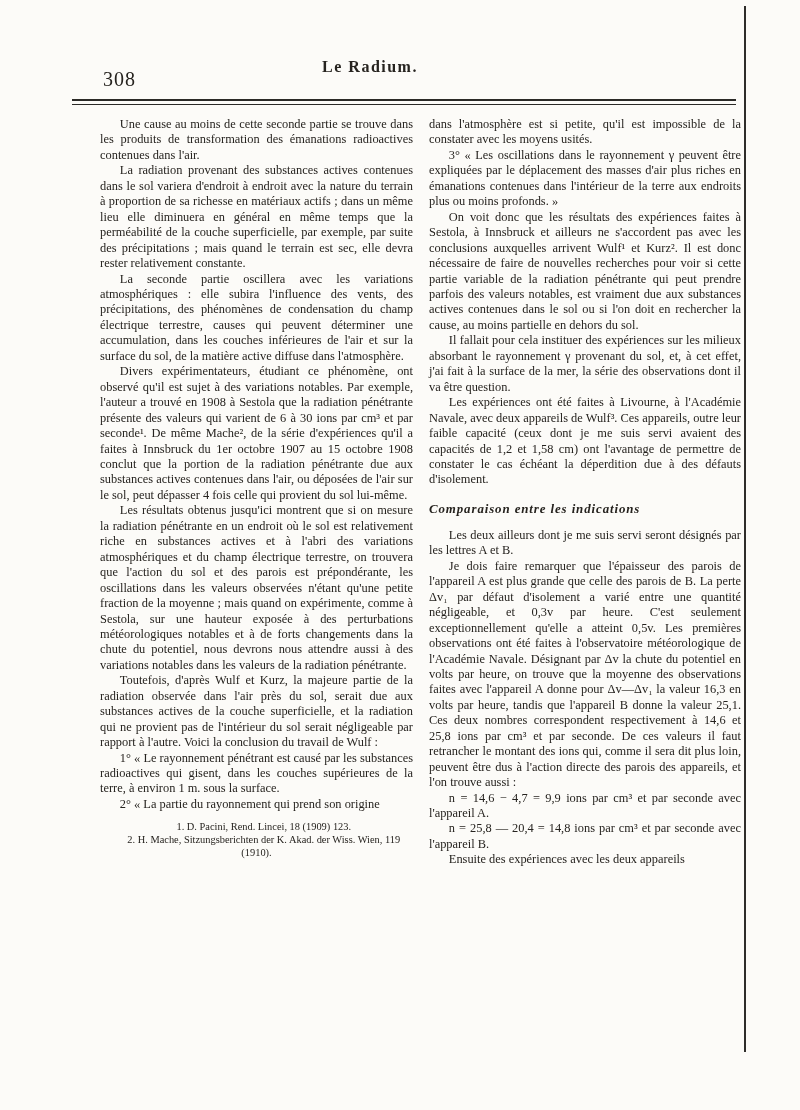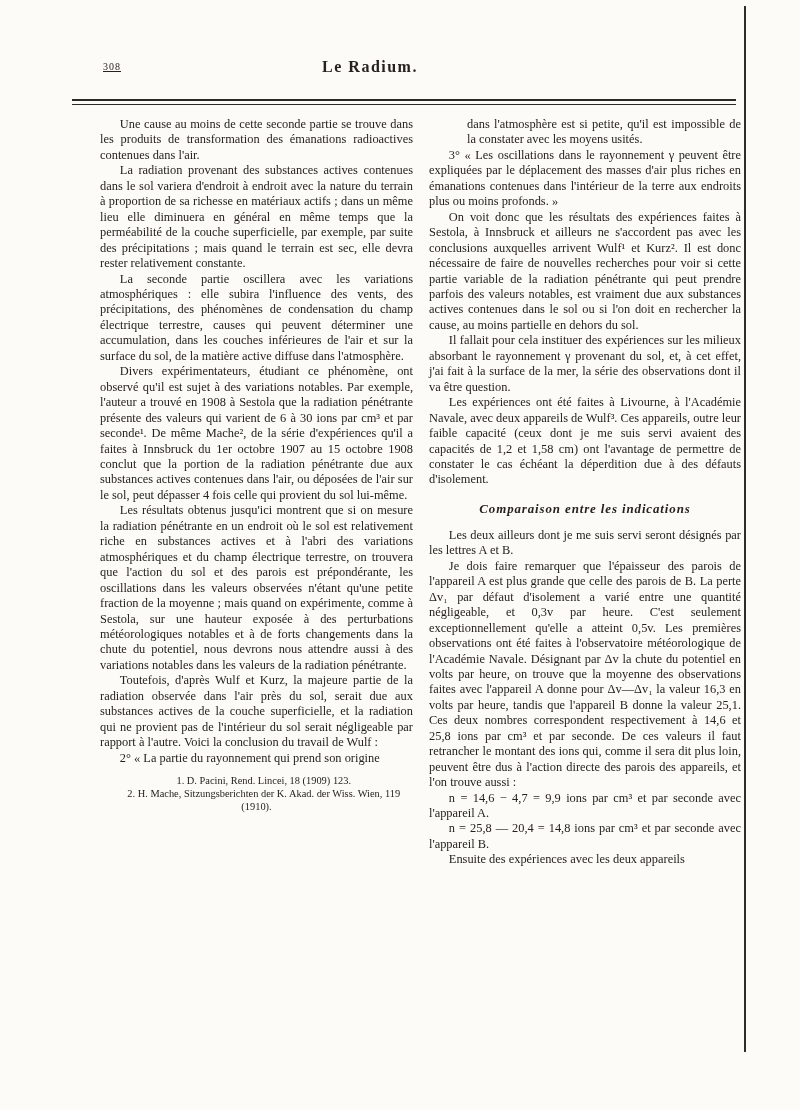--- a/index.html
+++ b/index.html
@@ -18,24 +18,23 @@
   .page-header {
     position: absolute;
     top: 58px;
     left: 0;
     width: 800px;
     height: 30px;
   }
   .page-number {
     position: absolute;
     left: 103px;
-    top: 3px;
-    font-size: 10px;
+    top: 10px;
+    font-size: 20px;
     letter-spacing: 1px;
-    text-decoration: underline;
   }
   .journal-title {
     position: absolute;
     left: 0;
     top: 0;
     width: 740px;
     text-align: center;
     font-size: 16px;
     font-weight: bold;
     letter-spacing: 1.5px;
@@ -64,24 +63,24 @@
     line-height: 15.45px;
     hyphens: auto;
     -webkit-hyphens: auto;
   }
   .column.left  { left: 100px; width: 313px; }
   .column.right { left: 429px; width: 312px; }
   .para {
     margin: 0;
     text-indent: 1.6em;
   }
-  .para.no-indent { text-indent: 0; margin-left: 38px; }
+  .para.no-indent { text-indent: 0; }
   .section-heading {
     margin: 13px 0 10px 0;
-    text-align: center;
+    text-align: left;
     font-weight: bold;
     font-style: italic;
     font-size: 12.9px;
     line-height: 17px;
     letter-spacing: 0.9px;
     text-indent: 0;
   }
   .section-heading span { display: block; }
   .footnotes {
     margin-top: 9px;
@@ -107,20 +106,21 @@
 <div class="page-edge-line"></div>
 
 <section class="column left">
   <div>
       <p class="para">Une cause au moins de cette seconde partie se trouve dans les produits de transformation des émanations radioactives contenues dans l'air.</p>
       <p class="para">La radiation provenant des substances actives contenues dans le sol variera d'endroit à endroit avec la nature du terrain à proportion de sa richesse en matériaux actifs ; dans un même lieu elle diminuera en général en même temps que la perméabilité de la couche superficielle, par exemple, par suite des précipitations ; mais quand le terrain est sec, elle devra rester relativement constante.</p>
       <p class="para">La seconde partie oscillera avec les variations atmosphériques : elle subira l'influence des vents, des précipitations, des phénomènes de condensation du champ électrique terrestre, causes qui peuvent déterminer une accumulation, dans les couches inférieures de l'air et sur la surface du sol, de la matière active diffuse dans l'atmosphère.</p>
       <p class="para">Divers expérimentateurs, étudiant ce phénomène, ont observé qu'il est sujet à des variations notables. Par exemple, l'auteur a trouvé en 1908 à Sestola que la radiation pénétrante présente des valeurs qui varient de 6 à 30 ions par cm³ et par seconde¹. De même Mache², de la série d'expériences qu'il a faites à Innsbruck du 1er octobre 1907 au 15 octobre 1908 conclut que la portion de la radiation pénétrante due aux substances actives contenues dans l'air, ou déposées de l'air sur le sol, peut dépasser 4 fois celle qui provient du sol lui-même.</p>
       <p class="para">Les résultats obtenus jusqu'ici montrent que si on mesure la radiation pénétrante en un endroit où le sol est relativement riche en substances actives et à l'abri des variations atmosphériques et du champ électrique terrestre, on trouvera que l'action du sol et des parois est prépondérante, les oscillations dans les valeurs observées n'étant qu'une petite fraction de la moyenne ; mais quand on expérimente, comme à Sestola, sur une hauteur exposée à des perturbations météorologiques notables et à de forts changements dans la chute du potentiel, nous devrons nous attendre aussi à des variations notables dans les valeurs de la radiation pénétrante.</p>
       <p class="para">Toutefois, d'après Wulf et Kurz, la majeure partie de la radiation observée dans l'air près du sol, serait due aux substances actives de la couche superficielle, et la radiation qui ne provient pas de l'intérieur du sol serait négligeable par rapport à l'autre. Voici la conclusion du travail de Wulf :</p>
+      <p class="para">1° « Le rayonnement pénétrant est causé par les substances radioactives qui gisent, dans les couches supérieures de la terre, à environ 1 m. sous la surface.</p>
       <p class="para">2° « La partie du rayonnement qui prend son origine</p>
     </div>
   <div class="footnotes">
       <p class="para">1. D. Pacini, Rend. Lincei, 18 (1909) 123.</p>
       <p class="para">2. H. Mache, Sitzungsberichten der K. Akad. der Wiss. Wien, 119 (1910).</p>
     </div>
 </section>
 
 <section class="column right">
   <div>

